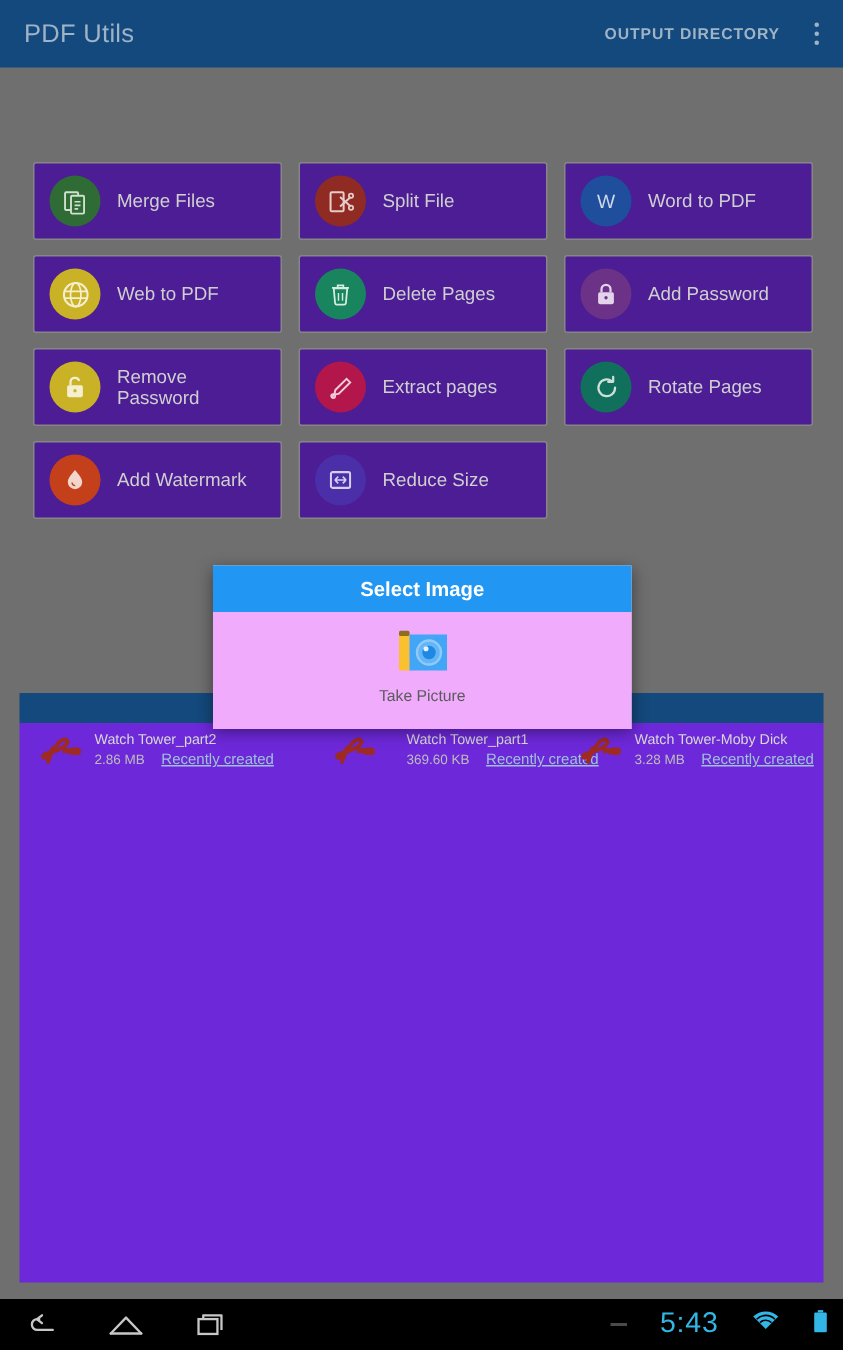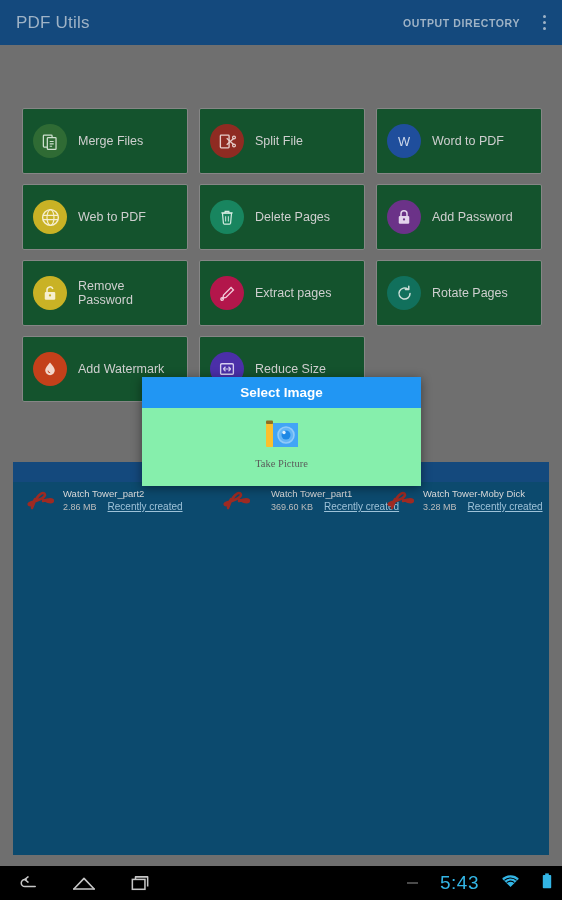--- a/index.html
+++ b/index.html
@@ -35,22 +35,22 @@
     display:flex;flex-direction:column;align-items:center;justify-content:center;gap:3px;
   }
   .overflow-dots i{display:block;width:3px;height:3px;border-radius:50%;background:#9fb3c6;}
 
   
   .grid{
     position:absolute;left:22px;top:108px;width:520px;
     display:flex;flex-wrap:wrap;gap:10px 11px;
   }
   .tile{
-    width:166px;height:66px;
-    background:#14532d;
+    width:166px;height:52px;
+    background:#4c1d95;
     border:1px solid #868686;
     border-radius:2px;
     display:flex;align-items:center;
     padding:0 10px;
     box-sizing:border-box;
   }
   .tile .ic{
     width:34px;height:34px;border-radius:50%;
     flex:0 0 34px;
     display:flex;align-items:center;justify-content:center;
@@ -61,21 +61,21 @@
   }
   .tile .ic svg{display:block;}
 
   
   .listbar{
     position:absolute;left:13px;top:462px;width:536px;height:20px;
     background:#14497d;
   }
   .listpanel{
     position:absolute;left:13px;top:482px;width:536px;height:373px;
-    background:#0c4a6e;
+    background:#6d28d9;
   }
   .filerow{
     position:absolute;top:0;height:36px;display:flex;align-items:center;
   }
   .filerow .pdfic{width:32px;height:30px;flex:0 0 32px;}
   .filerow .meta{margin-left:6px;}
   .filerow .fname{color:#d8d8d8;font-size:9.5px;line-height:12px;}
   .filerow .sub{display:flex;gap:11px;align-items:baseline;margin-top:1px;}
   .filerow .fsize{color:#bdbdbd;font-size:9px;}
   .filerow .fstat{color:#9ec2d8;font-size:10px;text-decoration:underline;}
@@ -86,22 +86,22 @@
     background:#fafafa;
     box-shadow:0 2px 10px rgba(0,0,0,.45);
     z-index:30;
   }
   .dialog-head{
     height:31px;background:#2196f3;
     display:flex;align-items:center;justify-content:center;
   }
   .dialog-head span{color:#ffffff;font-size:13.5px;font-weight:bold;}
   .dialog-body{
-    height:78px;background:#86efac;
-    display:flex;align-items:flex-start;font-family:Liberation Serif, serif;
+    height:78px;background:#f0abfc;
+    display:flex;align-items:flex-start;
   }
   .choice{
     flex:1;display:flex;flex-direction:column;align-items:center;
     padding-top:8px;
   }
   .choice .cic{height:38px;display:flex;align-items:center;justify-content:center;}
   .choice .ctxt{margin-top:4px;color:#5b5b5b;font-size:10.5px;}
 
   
   .navbar{

